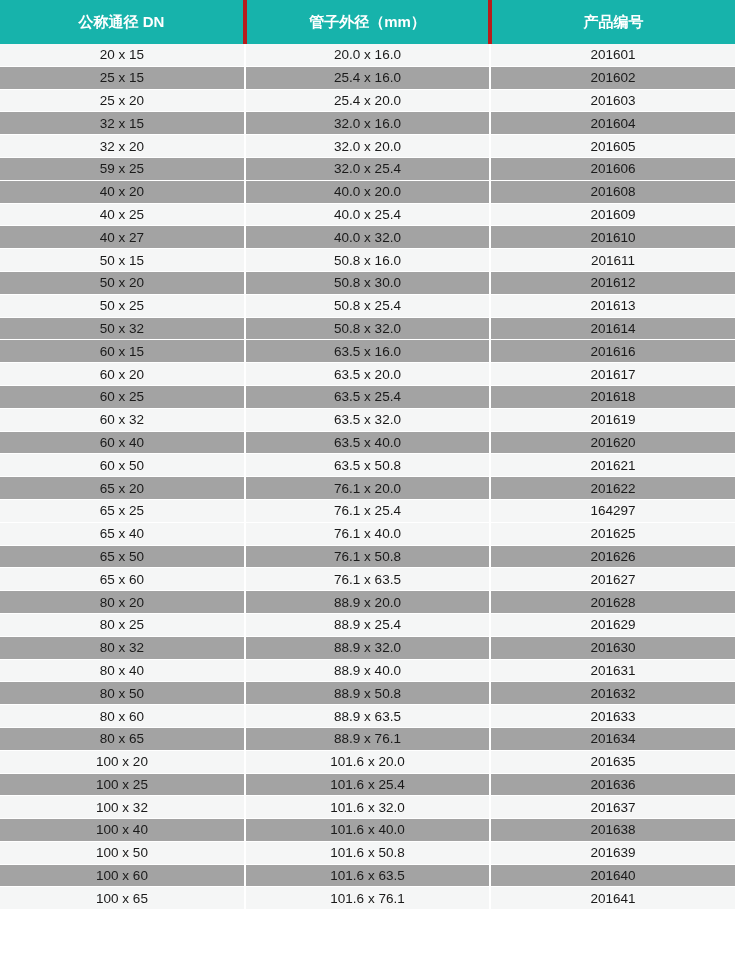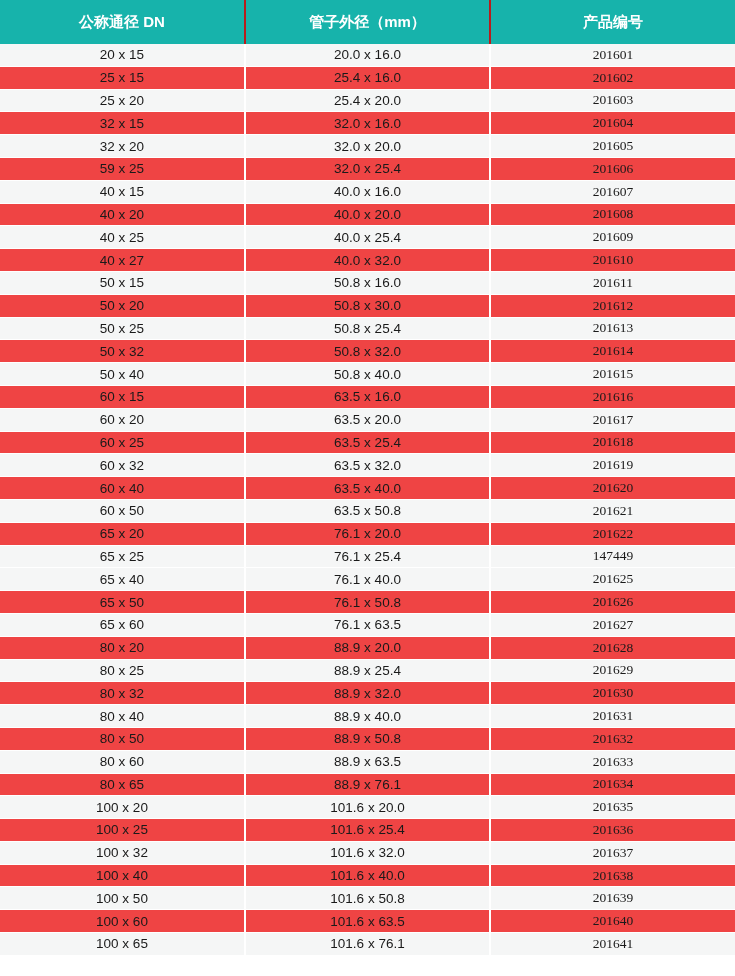--- a/index.html
+++ b/index.html
@@ -20,45 +20,44 @@
   .spec-table col.c1 { width: 245px; }
   .spec-table col.c2 { width: 245px; }
   .spec-table thead th {
     background: #17b3ab;
     color: #ffffff;
     font-size: 15px;
     font-weight: bold;
     height: 44px;
     line-height: 44px;
     text-align: center;
-    border-right: 2px solid #b91c1c;
+    border-right: 4px solid #b91c1c;
     padding: 0;
   }
   .spec-table thead th:last-child {
     border-right: none;
   }
   .spec-table tbody td {
     height: 21.8px;
     font-size: 13.5px;
     color: #1a1a1a;
     text-align: center;
     border-right: 2px solid #ffffff;
     border-bottom: 1px solid #ffffff;
     padding: 0;
     white-space: nowrap;
   }
   .spec-table tbody td:last-child {
     border-right: none;
-    font-family: Liberation Serif, serif;
   }
   .spec-table tbody tr.odd td {
     background: #f5f6f6;
   }
   .spec-table tbody tr.even td {
-    background: #ef4444;
+    background: #a3a3a3;
   }
 </style>
 </head>
 <body>
 
 <table class="spec-table">
   <colgroup>
     <col class="c0">
     <col class="c1">
     <col class="c2">
@@ -94,25 +93,20 @@
       <tr class="odd">
         <td>32 x 20</td>
         <td>32.0 x 20.0</td>
         <td>201605</td>
       </tr>
       <tr class="even">
         <td>59 x 25</td>
         <td>32.0 x 25.4</td>
         <td>201606</td>
       </tr>
-      <tr class="odd">
-        <td>40 x 15</td>
-        <td>40.0 x 16.0</td>
-        <td>201607</td>
-      </tr>
       <tr class="even">
         <td>40 x 20</td>
         <td>40.0 x 20.0</td>
         <td>201608</td>
       </tr>
       <tr class="odd">
         <td>40 x 25</td>
         <td>40.0 x 25.4</td>
         <td>201609</td>
       </tr>
@@ -134,25 +128,20 @@
       <tr class="odd">
         <td>50 x 25</td>
         <td>50.8 x 25.4</td>
         <td>201613</td>
       </tr>
       <tr class="even">
         <td>50 x 32</td>
         <td>50.8 x 32.0</td>
         <td>201614</td>
       </tr>
-      <tr class="odd">
-        <td>50 x 40</td>
-        <td>50.8 x 40.0</td>
-        <td>201615</td>
-      </tr>
       <tr class="even">
         <td>60 x 15</td>
         <td>63.5 x 16.0</td>
         <td>201616</td>
       </tr>
       <tr class="odd">
         <td>60 x 20</td>
         <td>63.5 x 20.0</td>
         <td>201617</td>
       </tr>
@@ -177,21 +166,21 @@
         <td>201621</td>
       </tr>
       <tr class="even">
         <td>65 x 20</td>
         <td>76.1 x 20.0</td>
         <td>201622</td>
       </tr>
       <tr class="odd">
         <td>65 x 25</td>
         <td>76.1 x 25.4</td>
-        <td>147449</td>
+        <td>164297</td>
       </tr>
       <tr class="odd">
         <td>65 x 40</td>
         <td>76.1 x 40.0</td>
         <td>201625</td>
       </tr>
       <tr class="even">
         <td>65 x 50</td>
         <td>76.1 x 50.8</td>
         <td>201626</td>

